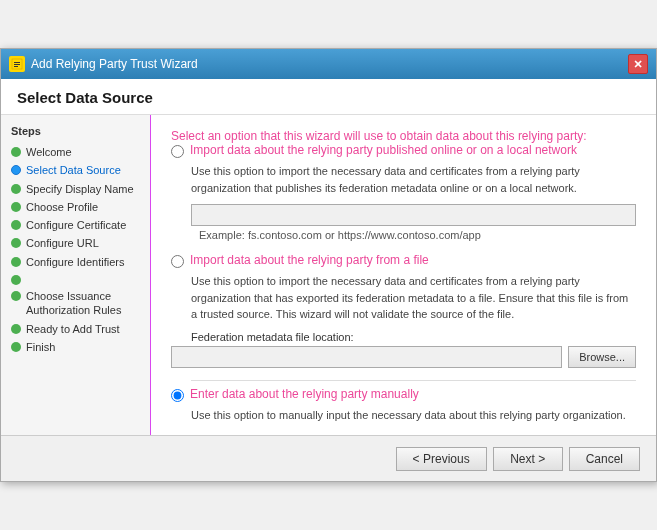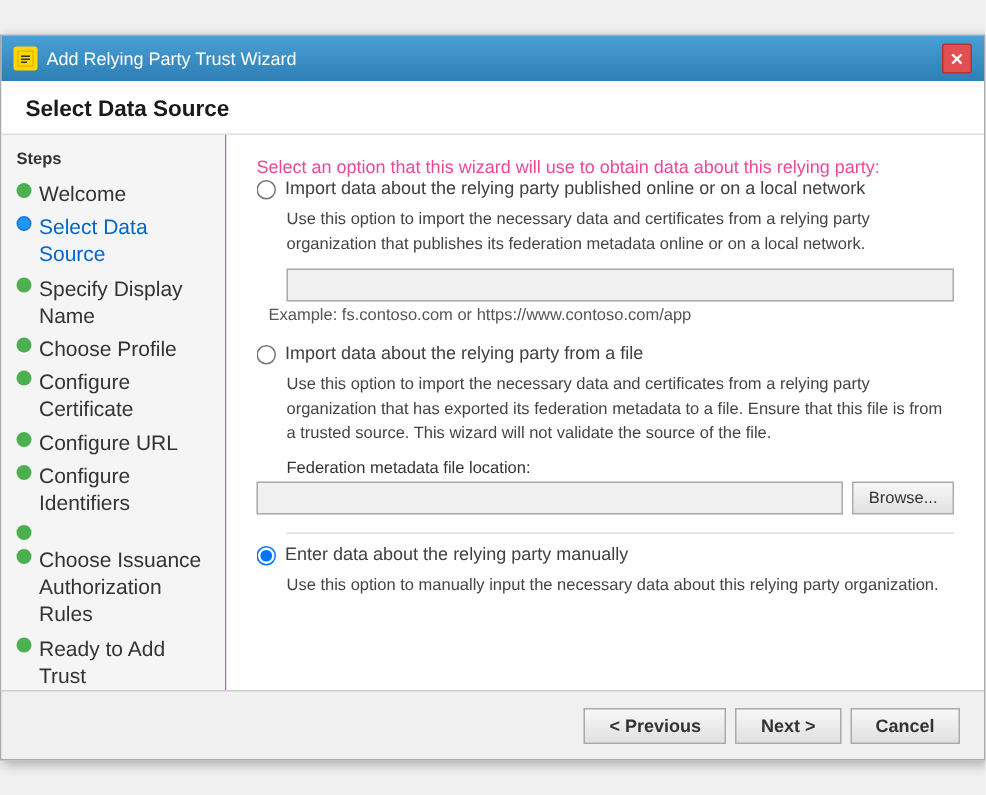--- a/index.html
+++ b/index.html
@@ -9,21 +9,21 @@
       background: #f0f0f0;
       display: flex;
       justify-content: center;
       align-items: center;
       width: 657px;
       height: 530px;
       overflow: hidden;
     }
     .window {
       width: 657px;
-      height: 484px;
+      height: 434px;
       border: 1px solid #aaa;
       background: #fff;
       display: flex;
       flex-direction: column;
       box-shadow: 2px 2px 8px rgba(0,0,0,0.3);
     }
     .title-bar {
       background: linear-gradient(to bottom, #4a9fd5, #2d7fb5);
       color: white;
       height: 30px;
@@ -106,21 +106,21 @@
     .step-dot {
       width: 10px;
       height: 10px;
       border-radius: 50%;
       margin-top: 2px;
       flex-shrink: 0;
     }
     .dot-green { background: #4caf50; }
     .dot-blue { background: #2196f3; border: 1px solid #1976d2; }
     .sidebar-item-label {
-      font-size: 14px;
+      font-size: 11px;
       color: #333;
       line-height: 1.3;
     }
     .sidebar-item-label.active {
       color: #0066cc;
     }
     .main-content {
       flex: 1;
       padding: 14px 20px;
       overflow-y: auto;
@@ -140,21 +140,21 @@
       gap: 6px;
       margin-bottom: 5px;
       cursor: pointer;
     }
     .radio-label input[type="radio"] {
       margin-top: 2px;
       flex-shrink: 0;
     }
     .radio-text {
       font-size: 12px;
-      color: #404040;
+      color: #ec4899;
       text-align: center;
     }
     .option-description {
       font-size: 11px;
       color: #444;
       margin-left: 20px;
       margin-bottom: 8px;
       line-height: 1.5;
     }
     .field-label {
@@ -172,21 +172,21 @@
       font-size: 11px;
       background: white;
     }
     .text-input:disabled {
       background: #f0f0f0;
       color: #aaa;
     }
     .example-text {
       font-size: 11px;
       color: #555;
-      margin-left: 8px;
+      margin-left: 28px;
       margin-top: 3px;
       margin-bottom: 8px;
     }
     .file-row {
       display: flex;
       align-items: center;
       gap: 6px;
     }
     .file-input {
       flex: 1;
@@ -218,21 +218,20 @@
     }
     .footer-btn {
       height: 24px;
       padding: 0 16px;
       font-size: 12px;
       background: linear-gradient(to bottom, #f8f8f8, #e0e0e0);
       border: 1px solid #aaa;
       cursor: pointer;
       color: #333;
       min-width: 70px;
-      font-weight: bold;
     }
     .divider {
       height: 1px;
       background: #ddd;
       margin: 6px 0 6px 20px;
     }
   </style>
 </head>
 <body>
 

